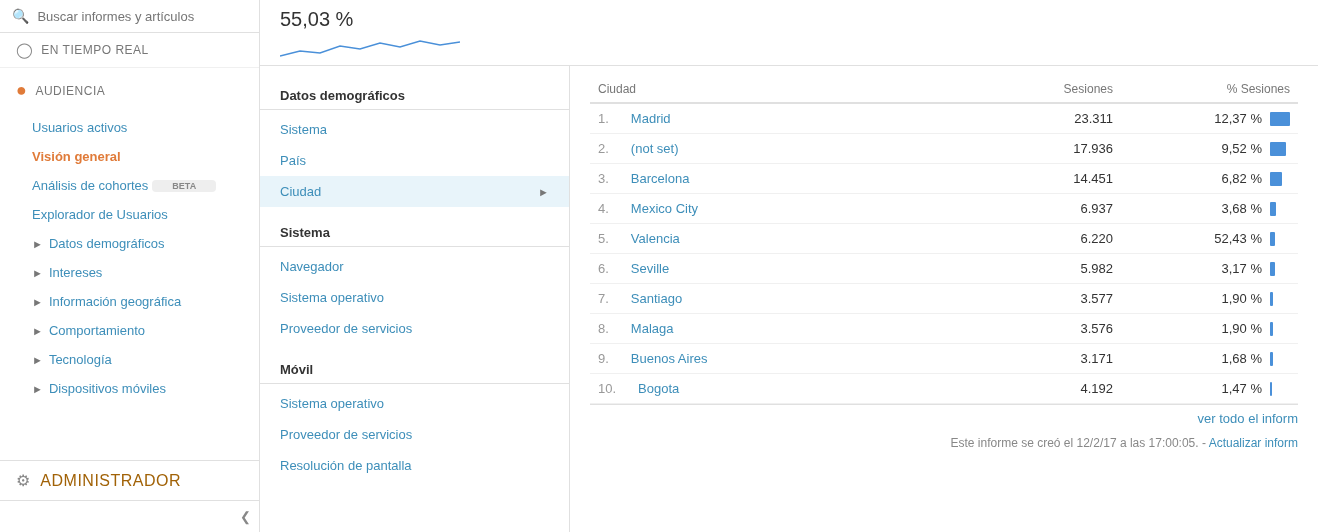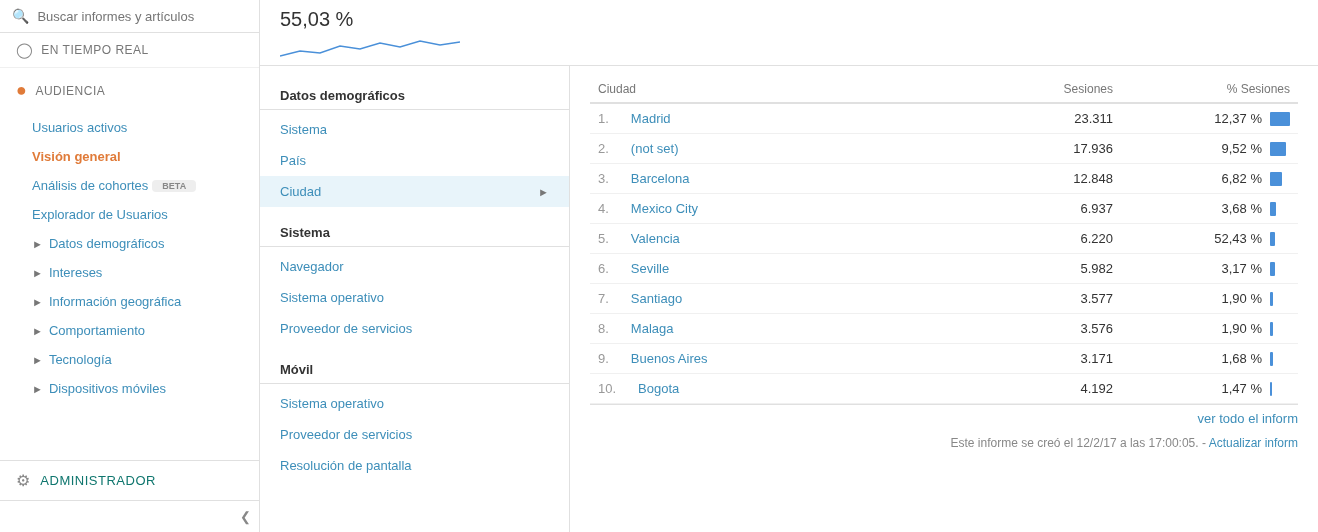--- a/index.html
+++ b/index.html
@@ -51,34 +51,34 @@
     .nav-item.active { color: #e07b39; font-weight: bold; }
     .nav-item-arrow {
       margin-right: 6px;
       color: #777;
       font-size: 11px;
     }
     .nav-item-beta {
       font-size: 9px;
       background: #eee;
       color: #888;
-      padding: 1px 10px;
+      padding: 1px 20px;
       border-radius: 4px;
       margin-left: 4px;
       font-weight: bold;
     }
     .sidebar-bottom {
       border-top: 1px solid #e0e0e0;
       padding: 10px 16px;
       display: flex;
       align-items: center;
       gap: 10px;
     }
     .admin-icon { color: #888; font-size: 16px; }
-    .admin-label { color: #0f766e; font-size: 13px; text-transform: uppercase; letter-spacing: 0.5px; }
+    .admin-label { color: #a16207; font-size: 16px; text-transform: uppercase; letter-spacing: 0.5px; }
     .collapse-btn {
       margin-top: auto;
       padding: 8px;
       display: flex;
       justify-content: flex-end;
       border-top: 1px solid #e0e0e0;
       cursor: pointer;
       color: #888;
     }
 
@@ -388,21 +388,21 @@
                 <div class="bar-cell">
                   <span class="pct-text">9,52 %</span>
                   <div class="bar-container">
                     <div class="bar" style="width:16px"></div>
                   </div>
                 </div>
               </td>
             </tr>
             <tr>
               <td><span class="row-num">3.</span><span class="city-link">Barcelona</span></td>
-              <td class="right">12.848</td>
+              <td class="right">14.451</td>
               <td class="right">
                 <div class="bar-cell">
                   <span class="pct-text">6,82 %</span>
                   <div class="bar-container">
                     <div class="bar" style="width:12px"></div>
                   </div>
                 </div>
               </td>
             </tr>
             <tr>

